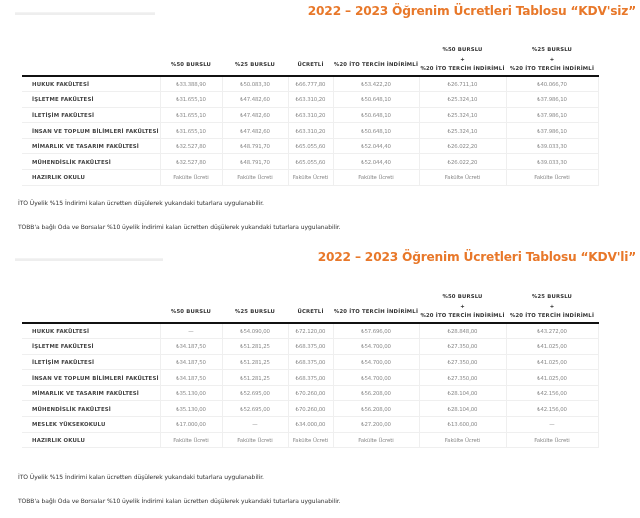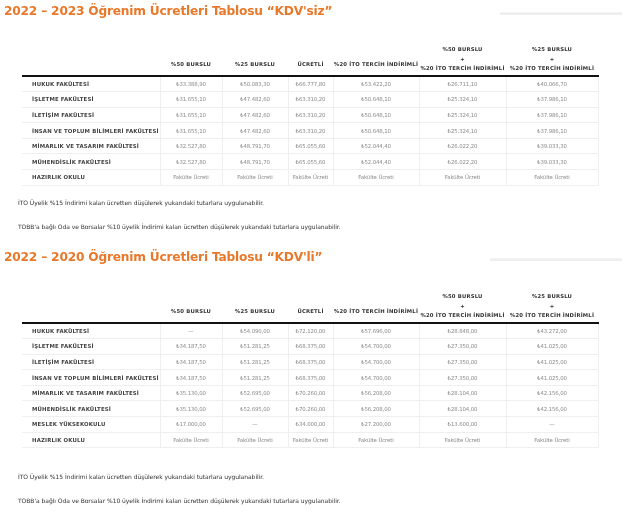--- a/index.html
+++ b/index.html
@@ -1,19 +1,19 @@
 <!DOCTYPE html>
 <html><head>
 <meta charset="utf-8">
 <style>
   html, body { margin:0; padding:0; background:#ffffff; }
   body { width:640px; height:518px; position:relative; overflow:hidden; font-family:"DejaVu Sans", sans-serif; color:#333; }
   .title-row { position:absolute; left:0; width:640px; height:22px; }
   .title-line { position:absolute; top:10px; height:2px; background:#eeeeee; border-top:1px solid #f3f3f3; }
-  .title-text { position:absolute; left:0; width:640px; text-align:left; top:2px; font-size:12.2px; font-weight:bold; color:#e8782a; letter-spacing:-0.2px; white-space:nowrap; }
+  .title-text { position:absolute; left:0; width:640px; text-align:right; top:2px; font-size:12.2px; font-weight:bold; color:#e8782a; letter-spacing:-0.2px; white-space:nowrap; }
   .title-text span { background:#fff; padding:0 4px; }
   table.fees { position:absolute; left:22px; border-collapse:collapse; table-layout:fixed; width:576px; }
   table.fees th { font-size:5.3px; font-weight:bold; color:#333; text-align:center; vertical-align:middle; padding:0; letter-spacing:0.2px; line-height:9.6px; }
   table.fees thead tr { height:32px; }
   table.fees thead { border-bottom:2px solid #111; }
   table.fees td { font-size:5.4px; color:#8a8a8a; text-align:center; vertical-align:middle; padding:0; border-right:1px solid #efefef; border-bottom:1px solid #efefef; white-space:nowrap; letter-spacing:-0.1px; }
   table.fees td.name { text-align:left; font-weight:bold; color:#444; padding-left:10px; font-size:5.4px; letter-spacing:0.15px; }
   table.fees td:last-child { border-right:1px solid #efefef; }
   table.fees tbody tr { height:15.6px; }
   .note { position:absolute; left:18px; font-size:6px; color:#333; white-space:nowrap; letter-spacing:-0.05px; }
@@ -122,21 +122,21 @@
       </tr>
     </tbody>
 </table>
 
 <div class="note" style="top:199px;">İTO Üyelik %15 İndirimi kalan ücretten düşülerek yukandaki tutarlara uygulanabilir.</div>
 <div class="note" style="top:223px;">TOBB'a bağlı Oda ve Borsalar %10 üyelik İndirimi kalan ücretten düşülerek yukandaki tutarlara uygulanabilir.</div>
 
 <div class="title-row" style="top:248px;">
   <div class="title-line" style="left:15px;width:148px;"></div>
   <div class="title-line" style="left:490px;width:132px;"></div>
-  <div class="title-text"><span>2022 – 2020 Öğrenim Ücretleri Tablosu “KDV'li”</span></div>
+  <div class="title-text"><span>2022 – 2023 Öğrenim Ücretleri Tablosu “KDV'li”</span></div>
 </div>
 
 <table class="fees" id="t1" style="top:291px;">
   <colgroup>
     <col style="width:138px">
       <col style="width:62px">
       <col style="width:66px">
       <col style="width:45px">
       <col style="width:86px">
       <col style="width:87px">

